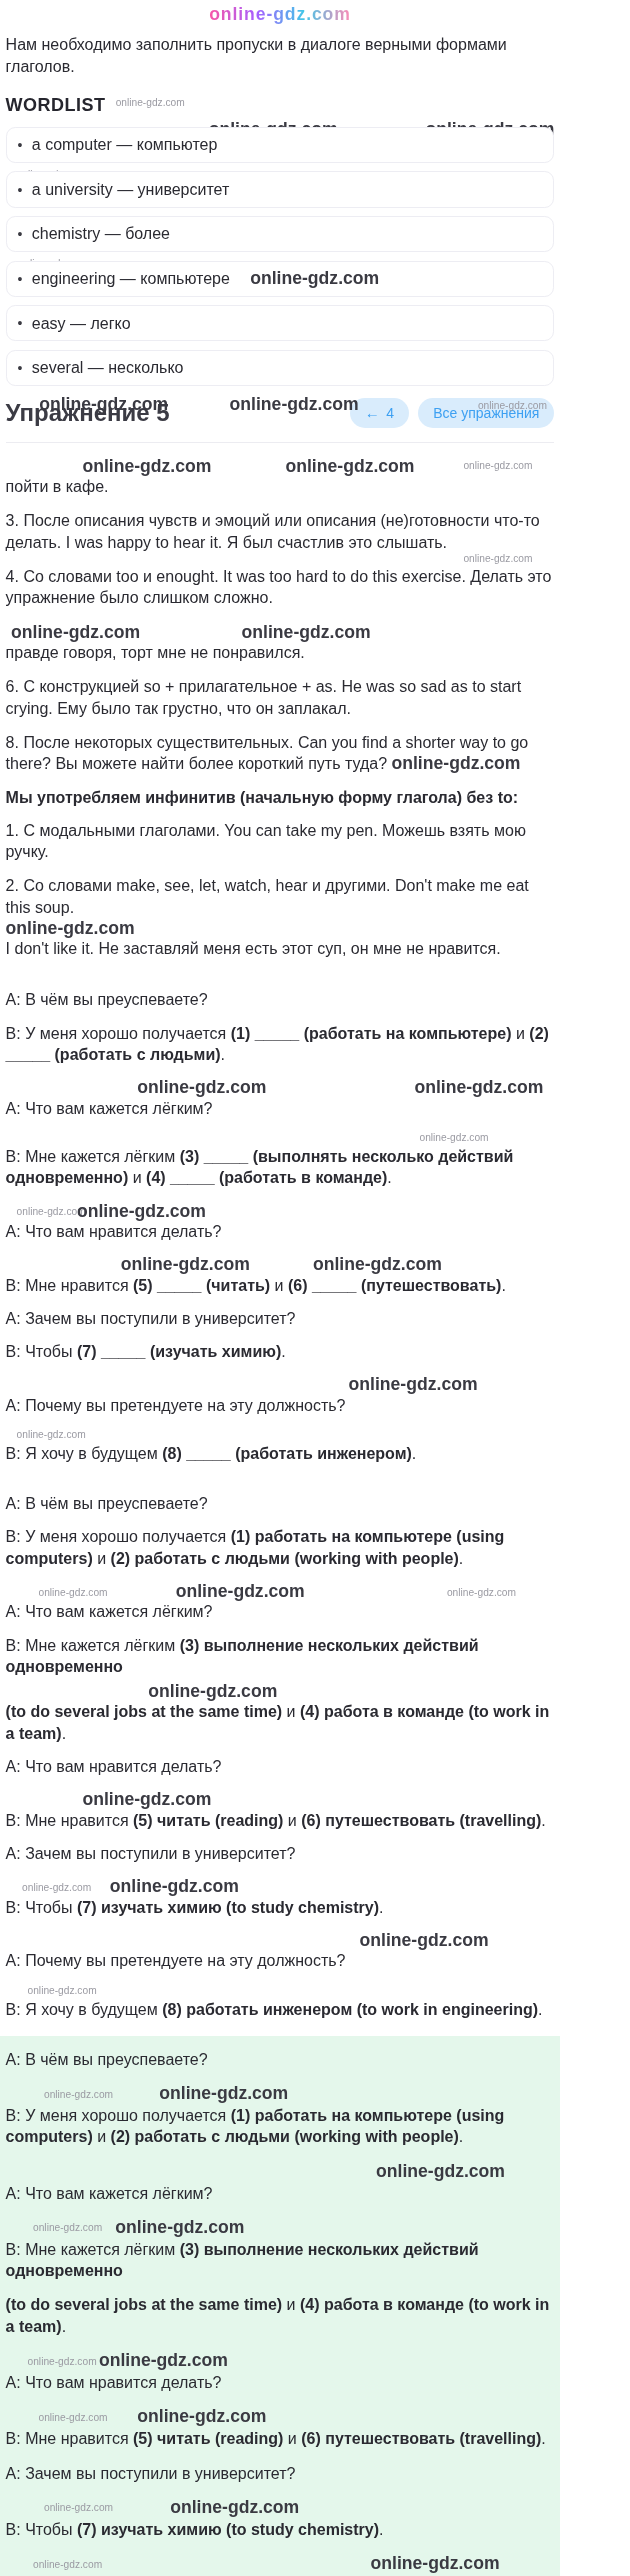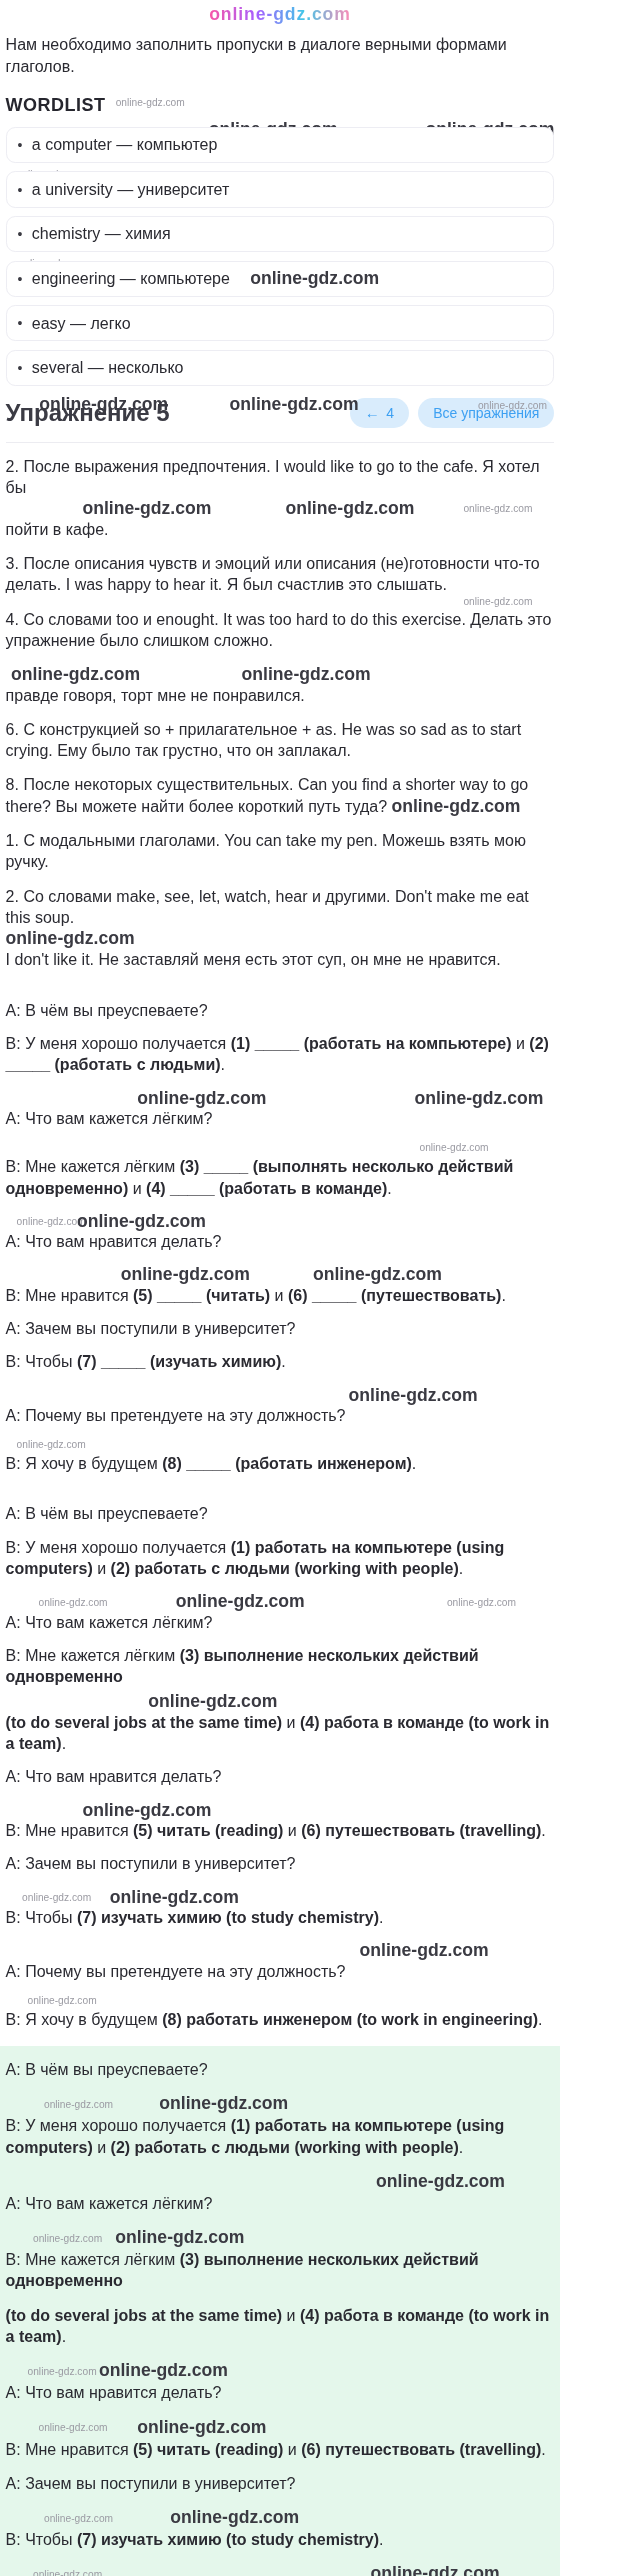--- a/index.html
+++ b/index.html
@@ -100,21 +100,21 @@
       <div class="wl-item">
         <span class="dot">•</span>
         <span class="wl-text">a computer — компьютер</span>
       </div>
       <div class="wl-item">
         <span class="dot">•</span>
         <span class="wl-text">a university — университет</span>
       </div>
       <div class="wl-item">
         <span class="dot">•</span>
-        <span class="wl-text">chemistry — химия</span>
+        <span class="wl-text">chemistry — более</span>
       </div>
       <div class="wl-item">
         <span class="dot">•</span>
         <span class="wl-text">engineering — компьютере</span>
         <span class="wm-ib" style="margin-left:11px">online-gdz.com</span>
       </div>
       <div class="wl-item">
         <span class="dot">•</span>
         <span class="wl-text">easy — легко</span>
       </div>
@@ -137,21 +137,20 @@
       <a class="pill">
         <span class="arrow">←</span>
         <span class="pill-num">4</span>
       </a>
       <a class="pill">Все упражнения</a>
     </div>
   </div>
 
   <section class="sec rules">
     <div class="para">
-      <p>2. После выражения предпочтения. I would like to go to the cafe. Я хотел бы</p>
       <div class="wmrow">
         <span class="wm wm-b" style="left:14%">online-gdz.com</span>
         <span class="wm wm-b" style="left:51%">online-gdz.com</span>
         <span class="wm wm-s" style="right:4%;top:3.7px">online-gdz.com</span>
       </div>
       <p>пойти в кафе.</p>
     </div>
 
     <div class="para">
       <p>3. После описания чувств и эмоций или описания (не)готовности что-то делать. I was happy to hear it. Я был счастлив это слышать.</p>
@@ -172,20 +171,21 @@
 
     <div class="para">
       <p>6. С конструкцией so + прилагательное + as. He was so sad as to start crying. Ему было так грустно, что он заплакал.</p>
     </div>
 
 
     <div class="para">
       <p><span>8. После некоторых существительных. Can you find a shorter way to go there? Вы можете найти более короткий путь туда?</span> <span class="wm-ib">online-gdz.com</span></p>
     </div>
 
+    <p class="bold-head">Мы употребляем инфинитив (начальную форму глагола) без to:</p>
 
     <div class="para">
       <p>1. С модальными глаголами. You can take my pen. Можешь взять мою ручку.</p>
     </div>
 
     <div class="para">
       <p>2. Со словами make, see, let, watch, hear и другими. Don't make me eat this soup.</p>
       <div class="wmrow">
         <span class="wm wm-b" style="left:0">online-gdz.com</span>
       </div>

